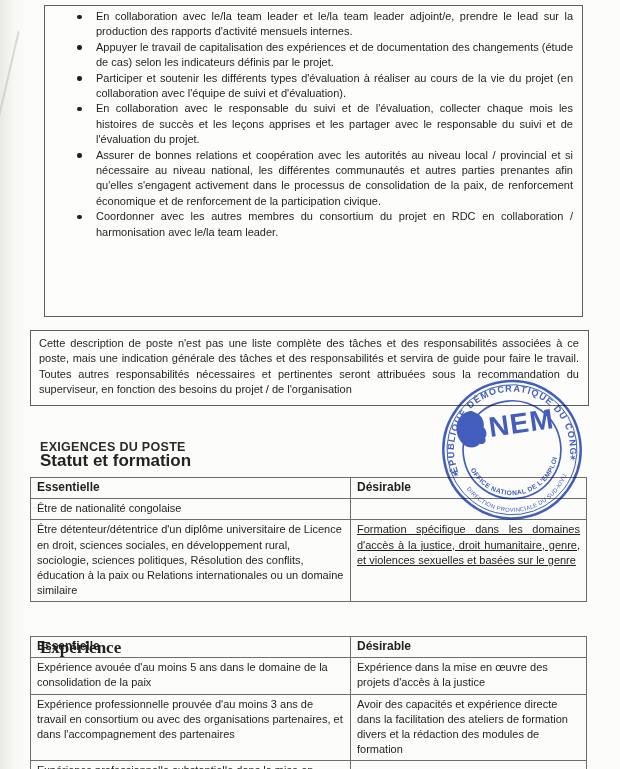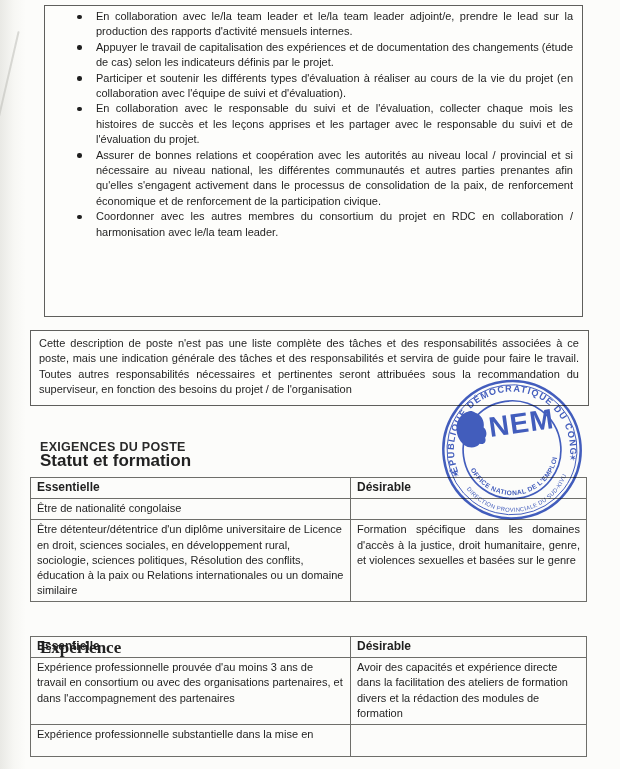--- a/index.html
+++ b/index.html
@@ -25,21 +25,21 @@
   .h2.statut{top:453px;}
   .h2.exp{top:640px;font-family:Liberation Serif, serif;}
   table.req{position:absolute;left:30px;width:556px;border-collapse:collapse;table-layout:fixed;
     font-size:11px;line-height:15.2px;}
   table.t1{top:477px;}
   table.t2{top:636px;}
   table.req th,table.req td{border:1px solid #6e6e6a;vertical-align:top;padding:2px 6px 3px 6px;
     overflow:hidden;}
   table.req th{text-align:left;font-size:12px;font-weight:700;height:14px;}
   col.c1{width:320px;} col.c2{width:236px;}
-  td.just{text-align:justify;}
+  td.just{text-align:justify;text-decoration:underline;}
   .t1 tr.r1 td{height:14px;}
   .t2 tr.r3 td{height:26px;}
   .stamp{position:absolute;left:434px;top:379px;width:156px;height:156px;
     mix-blend-mode:multiply;opacity:.92;filter:blur(.25px);pointer-events:none;}
   .stamp text{font-family:"Liberation Sans",sans-serif;fill:var(--ink,#3350bb);}
 </style>
 </head>
 <body>
 
 <div class="page">
@@ -91,20 +91,24 @@
     <colgroup>
         <col class="c1">
         <col class="c2">
       </colgroup>
     <tbody>
         <tr>
       <th>Essentielle</th>
       <th>Désirable</th>
     </tr>
     <tr>
+      <td>Expérience avouée d'au moins 5 ans dans le domaine de la consolidation de la paix</td>
+      <td>Expérience dans la mise en œuvre des projets d'accès à la justice</td>
+    </tr>
+    <tr>
       <td>Expérience professionnelle prouvée d'au moins 3 ans de travail en consortium ou avec des organisations partenaires, et dans l'accompagnement des partenaires</td>
       <td>Avoir des capacités et expérience directe dans la facilitation des ateliers de formation divers et la rédaction des modules de formation</td>
     </tr>
     <tr class="r3">
       <td>Expérience professionnelle substantielle dans la mise en</td>
       <td></td>
     </tr>
   </tbody>
     </table>
 

